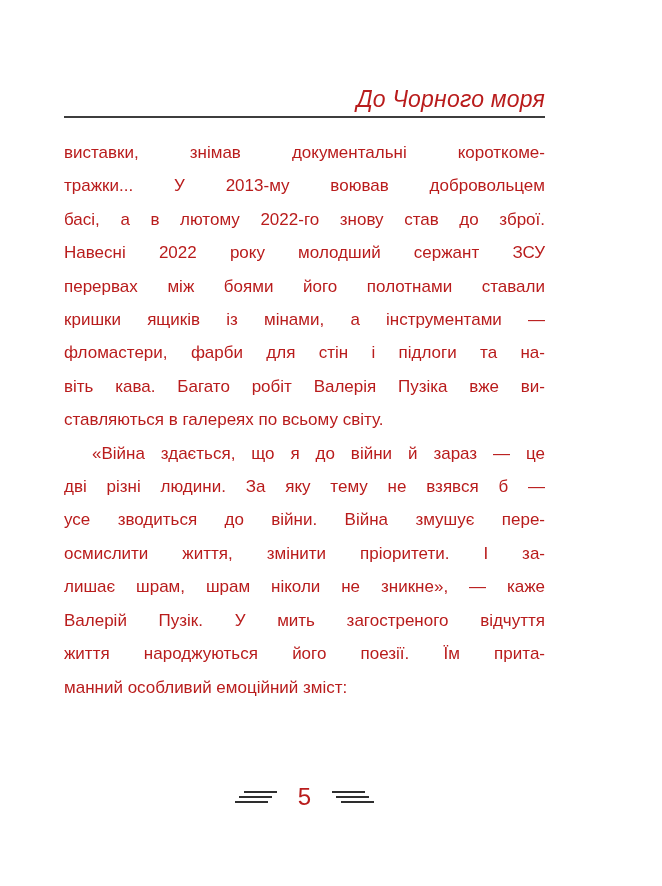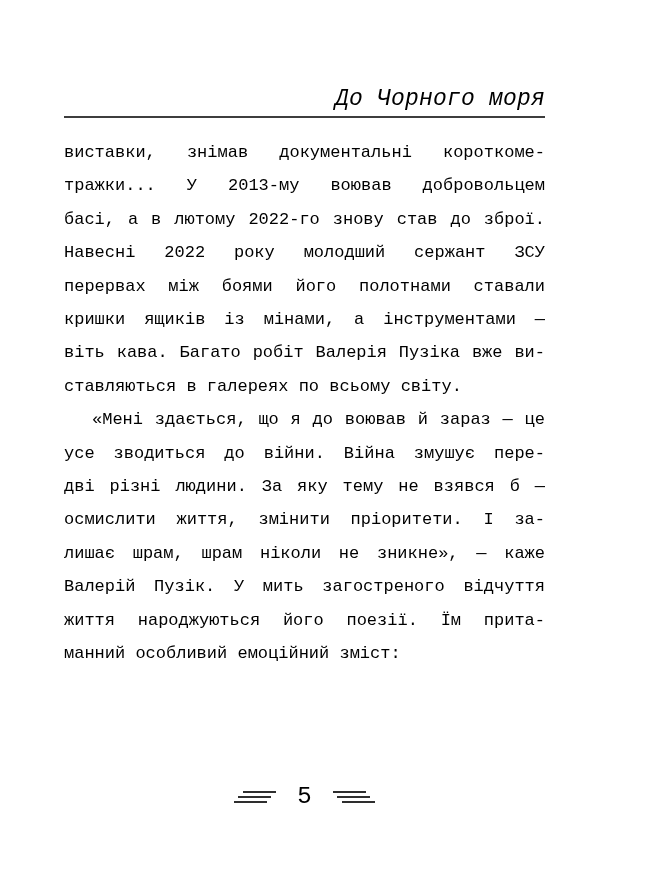--- a/index.html
+++ b/index.html
@@ -5,22 +5,22 @@
   html, body {
     margin: 0;
     padding: 0;
     background: #ffffff;
   }
   .page {
     position: relative;
     width: 662px;
     height: 886px;
     background: #ffffff;
-    font-family: Liberation Mono, monospace;
-    color: #000000;
+    font-family: Liberation Sans, sans-serif;
+    color: #b91c1c;
     overflow: hidden;
   }
   .running-head {
     position: absolute;
     left: 64px;
     top: 86px;
     width: 481px;
     text-align: right;
     font-style: italic;
     font-size: 23px;
@@ -96,25 +96,26 @@
 
   <div class="head-rule"></div>
 
   <div class="body-text">
       <div class="line">виставки, знімав документальні короткоме-</div>
       <div class="line">тражки... У 2013-му воював добровольцем</div>
       <div class="line">басі, а в лютому 2022-го знову став до зброї.</div>
       <div class="line">Навесні 2022 року молодший сержант ЗСУ</div>
       <div class="line">перервах між боями його полотнами ставали</div>
       <div class="line">кришки ящиків із мінами, а інструментами —</div>
+      <div class="line">фломастери, фарби для стін і підлоги та на-</div>
       <div class="line">віть кава. Багато робіт Валерія Пузіка вже ви-</div>
       <div class="line last">ставляються в галереях по всьому світу.</div>
-      <div class="line indent">«Мені здається, що я до воював й зараз — це</div>
+      <div class="line indent">«Війна здається, що я до війни й зараз — це</div>
+      <div class="line">дві різні людини. За яку тему не взявся б —</div>
       <div class="line">усе зводиться до війни. Війна змушує пере-</div>
-      <div class="line">дві різні людини. За яку тему не взявся б —</div>
       <div class="line">осмислити життя, змінити пріоритети. І за-</div>
       <div class="line">лишає шрам, шрам ніколи не зникне», — каже</div>
       <div class="line">Валерій Пузік. У мить загостреного відчуття</div>
       <div class="line">життя народжуються його поезії. Їм прита-</div>
       <div class="line last">манний особливий емоційний зміст:</div>
     </div>
 
   <div class="footer">
     <span class="ornament left">
       <span class="bar"></span>

